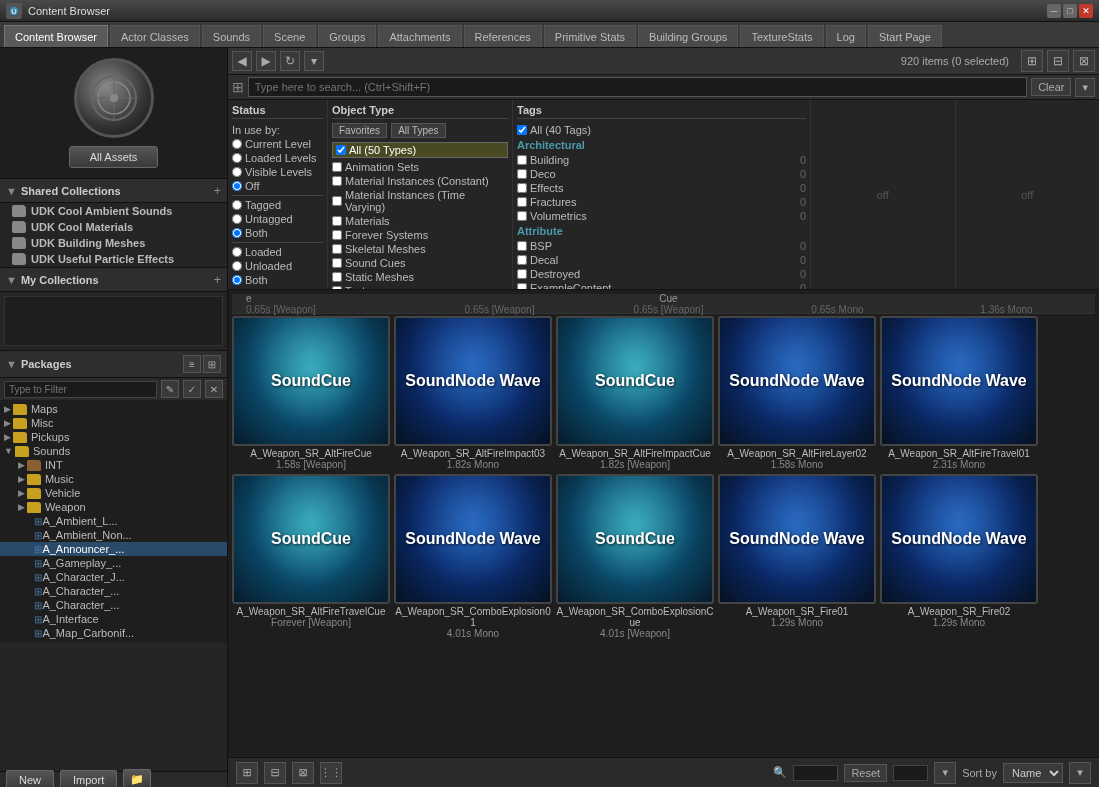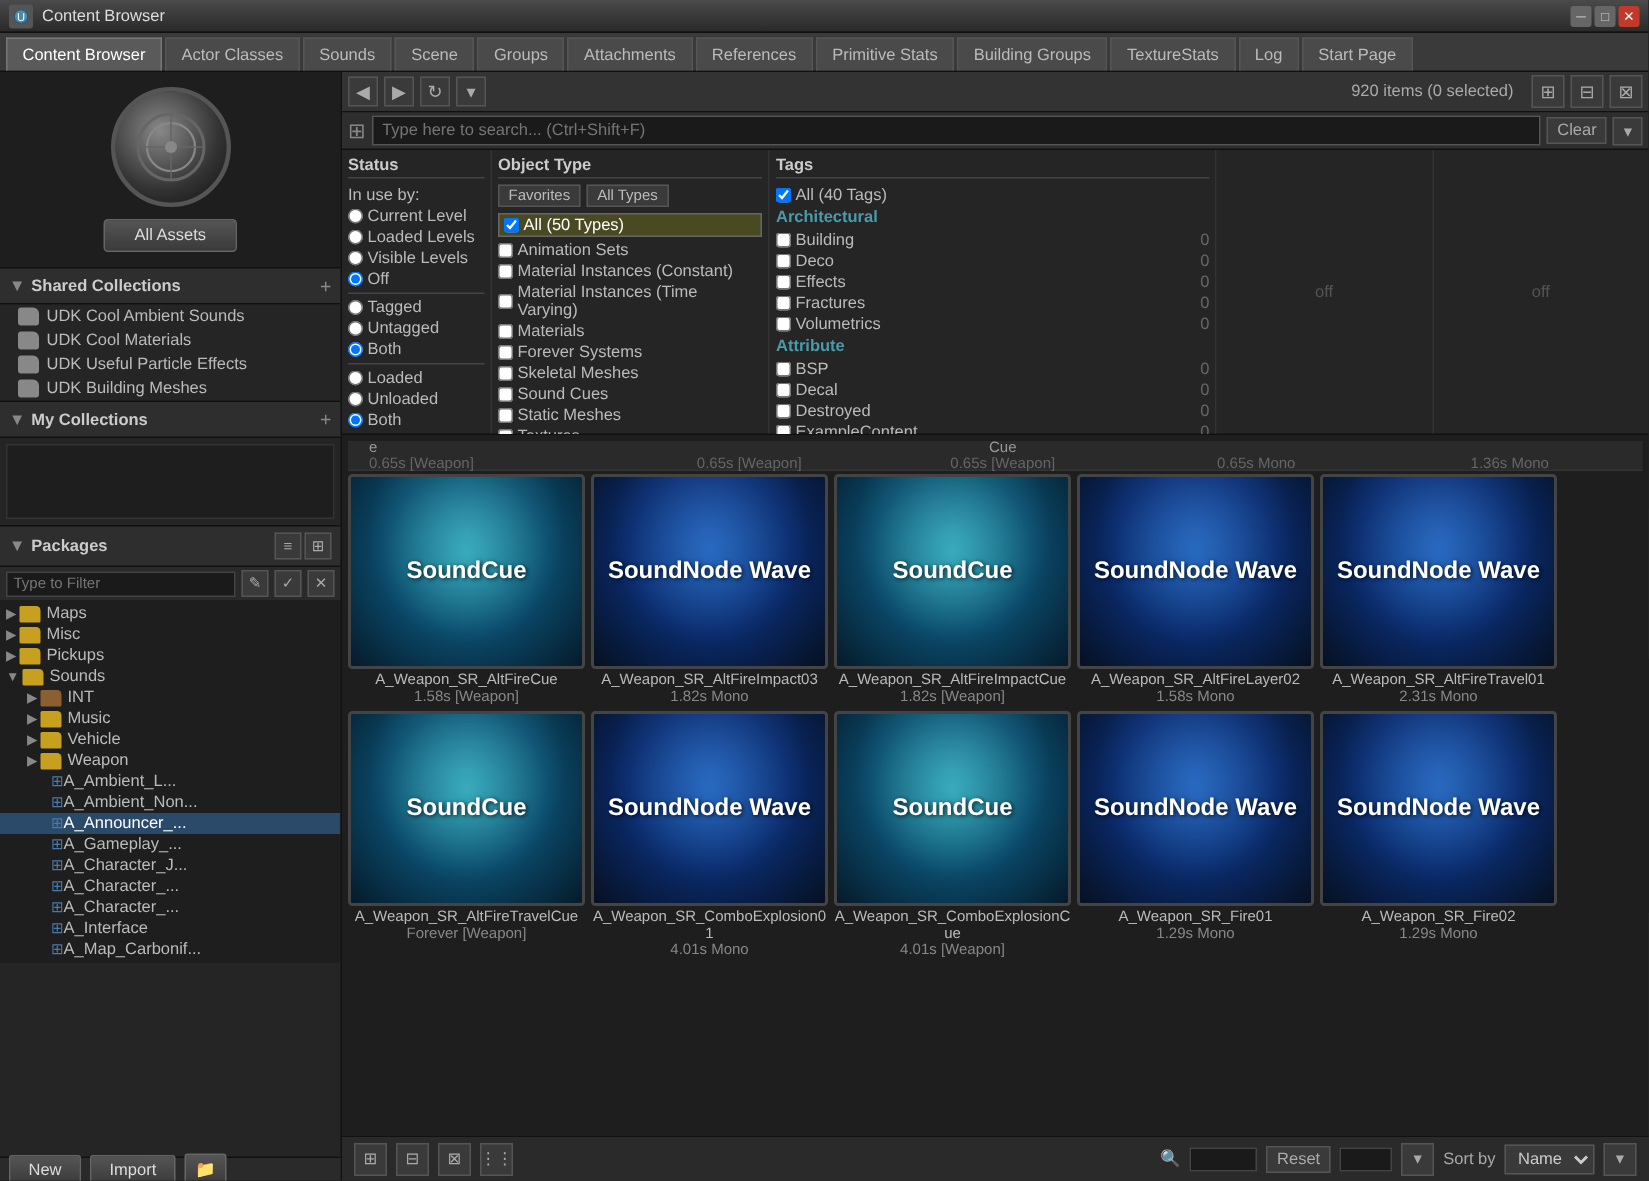--- a/index.html
+++ b/index.html
@@ -100,20 +100,21 @@
     .section-header .label { flex: 1; color: #ccc; font-weight: bold; font-size: 11px; }
     .section-header .add-btn { color: #888; cursor: pointer; font-size: 13px; }
 
     .collection-list { overflow-y: auto; max-height: 100px; }
     .collection-item {
       display: flex;
       align-items: center;
       padding: 2px 12px;
       cursor: pointer;
       color: #bbb;
+      font-weight: bold;
     }
     .collection-item .folder-icon { width: 14px; height: 12px; background: #888; border-radius: 2px 4px 2px 2px; margin-right: 5px; display: inline-block; }
 
     
     .my-collections-area { height: 50px; background: #1e1e1e; border: 1px solid #333; margin: 4px; }
     #packages-toolbar {
       display: flex;
       align-items: center;
       padding: 2px 4px;
       background: #2a2a2a;
@@ -547,25 +548,25 @@
       <div class="collection-item">
             <span class="folder-icon"></span>
             <span>UDK Cool Ambient Sounds</span>
           </div>
           <div class="collection-item">
             <span class="folder-icon"></span>
             <span>UDK Cool Materials</span>
           </div>
           <div class="collection-item">
             <span class="folder-icon"></span>
-            <span>UDK Useful Particle Effects</span>
+            <span>UDK Building Meshes</span>
           </div>
           <div class="collection-item">
             <span class="folder-icon"></span>
-            <span>UDK Building Meshes</span>
+            <span>UDK Useful Particle Effects</span>
           </div>
         </div>
 
       <div class="section-header">
         <span class="arrow">▼</span>
         <span class="label">My Collections</span>
         <span class="add-btn">+</span>
       </div>
       <div class="my-collections-area"></div>
 

